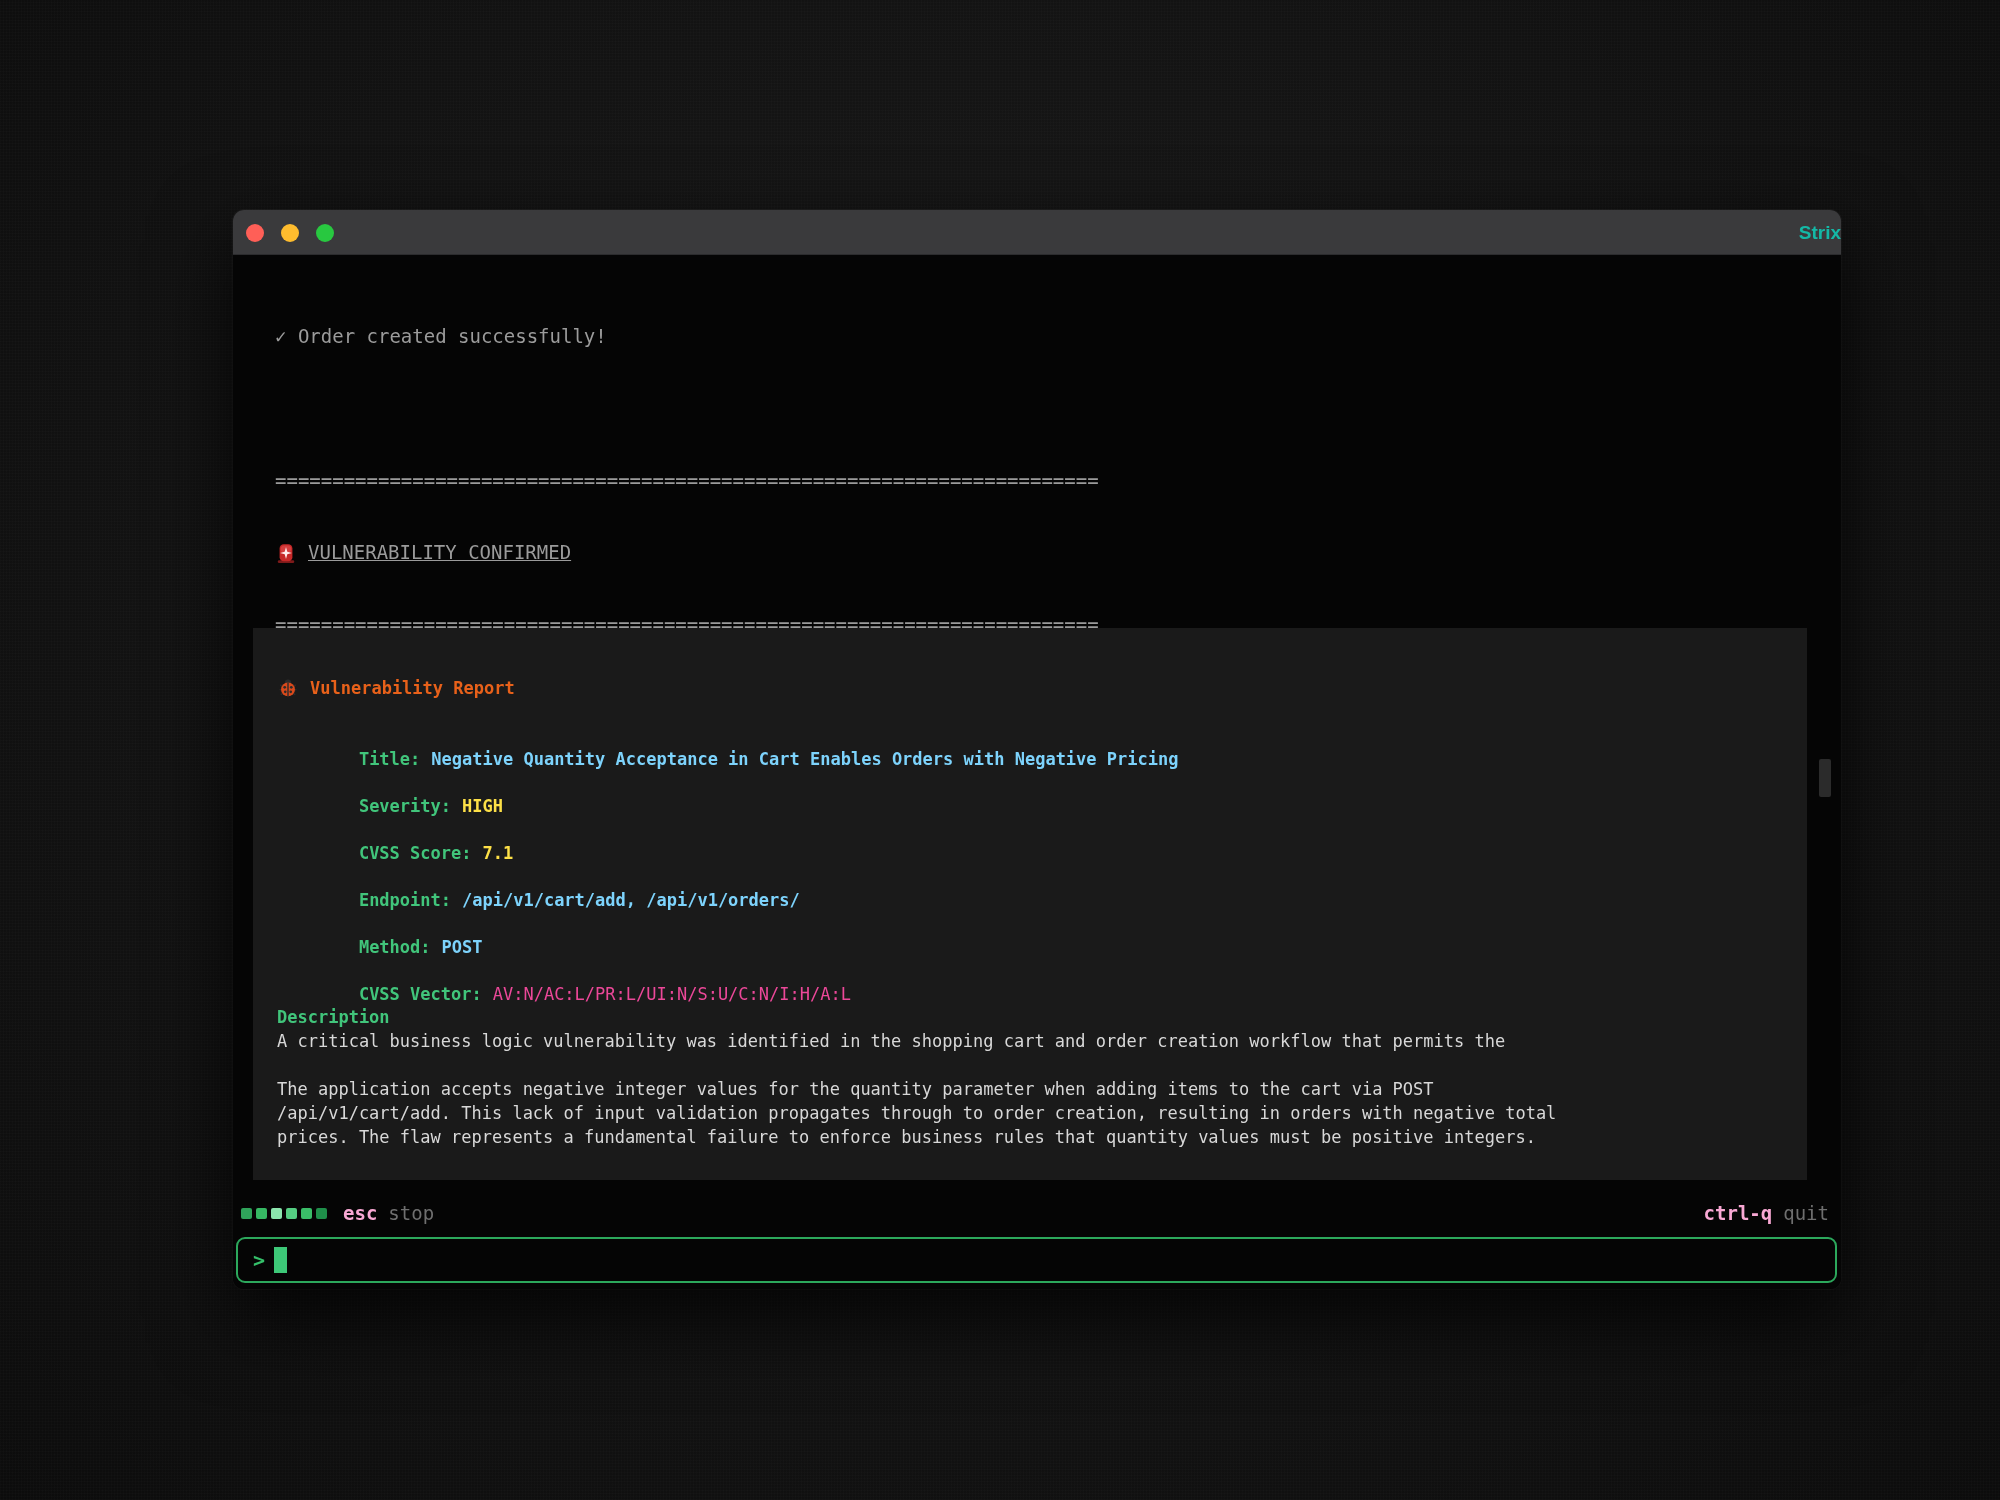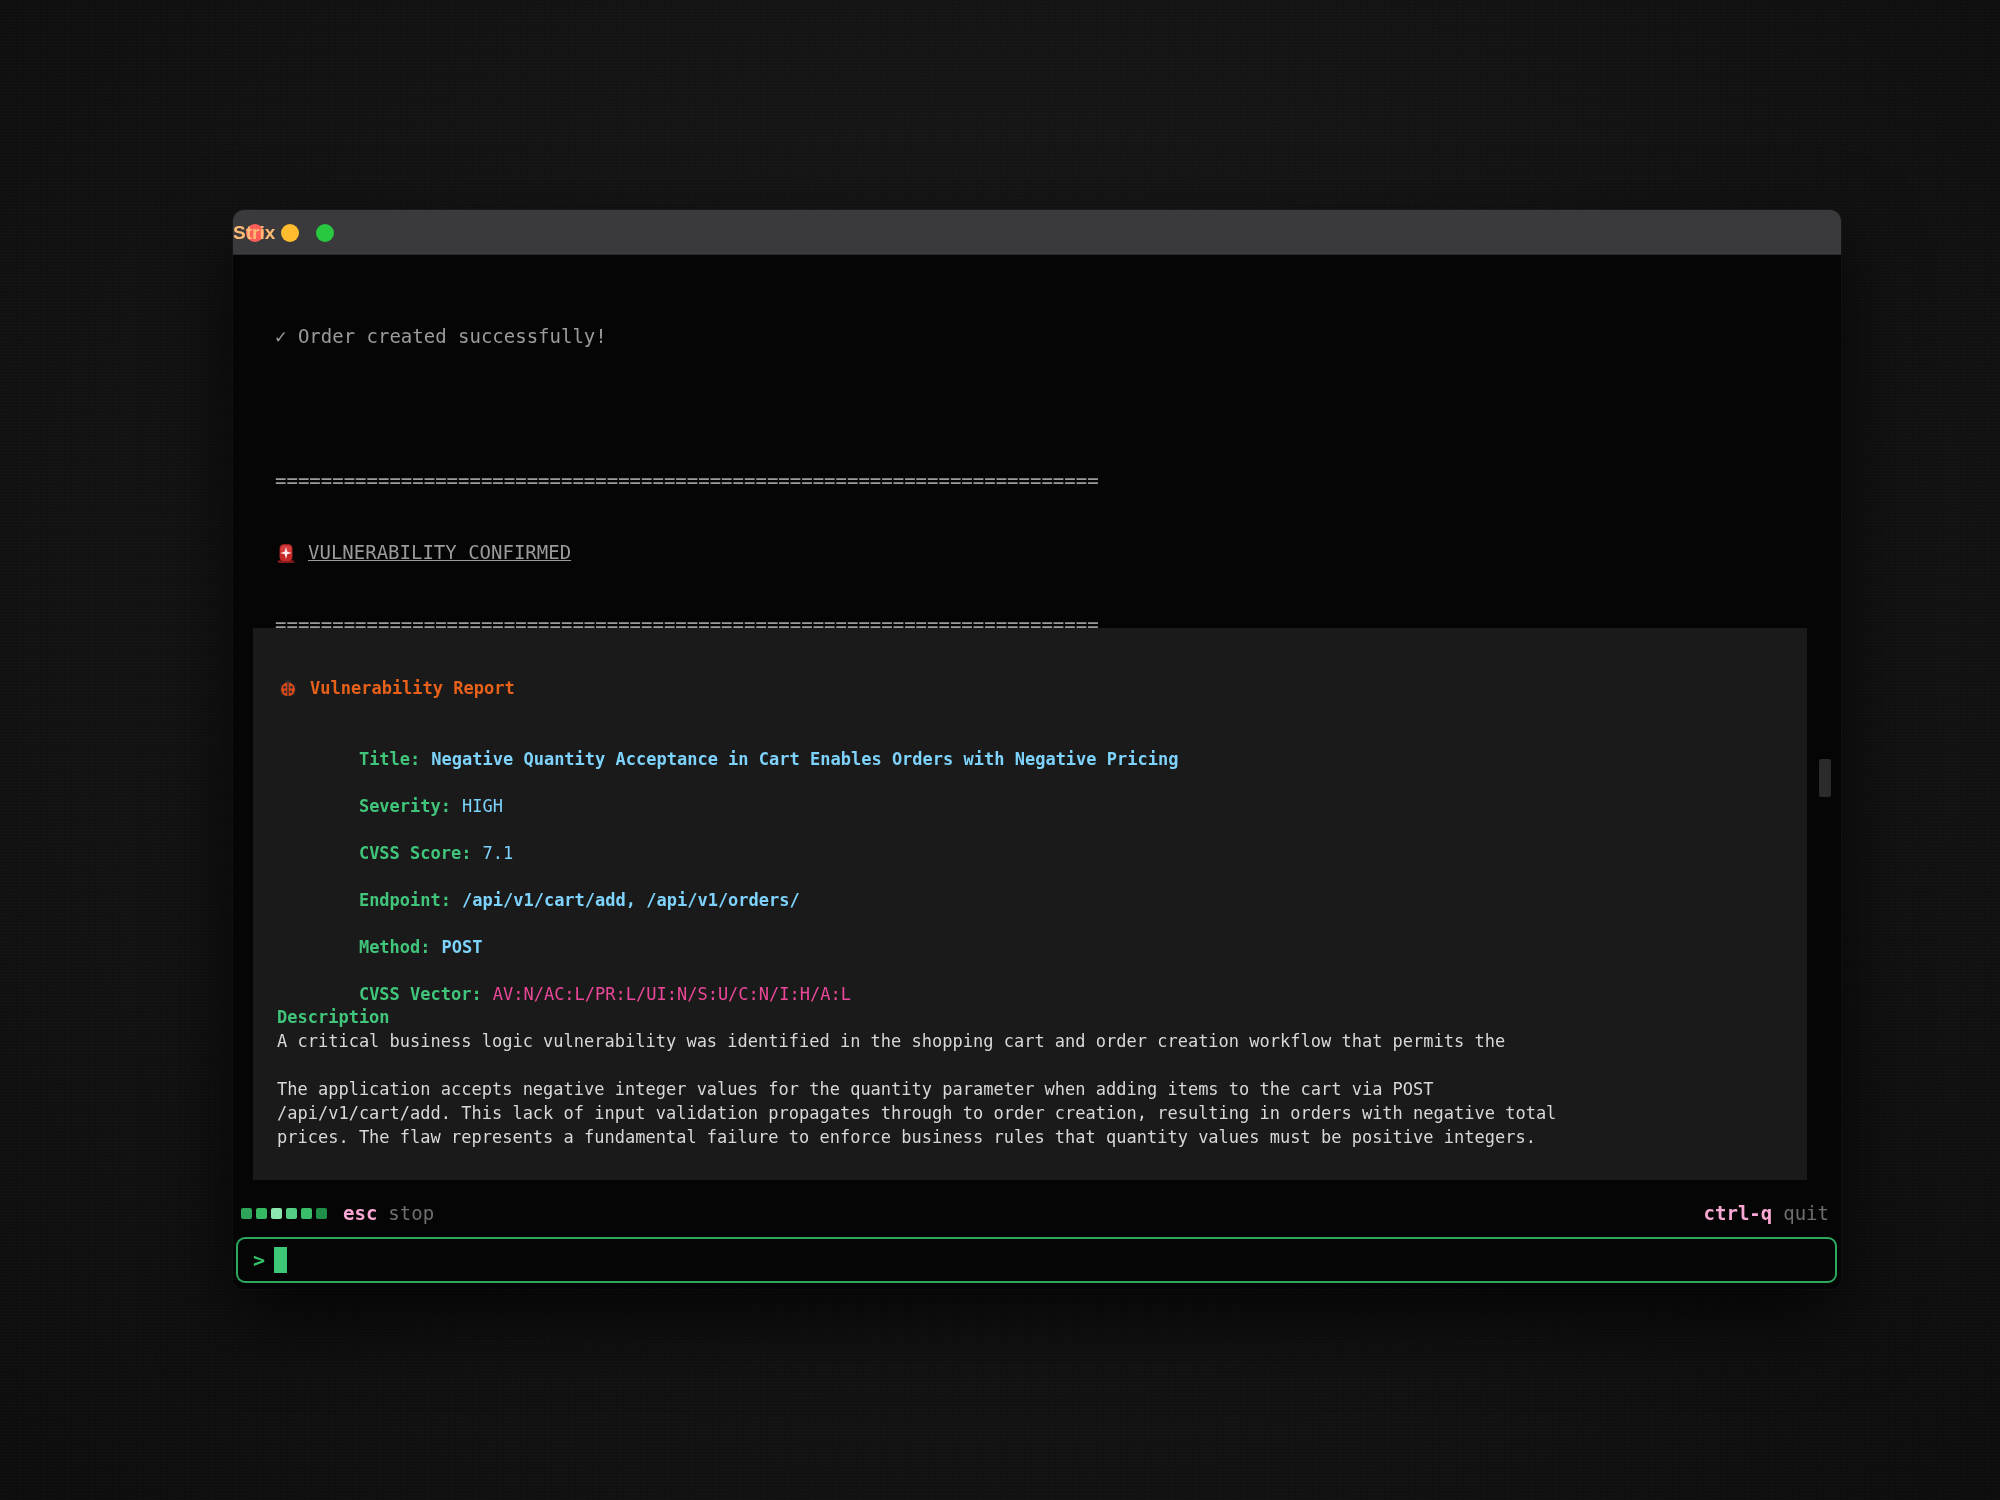--- a/index.html
+++ b/index.html
@@ -25,21 +25,21 @@
   }
   .titlebar {
     position:absolute; top:0; left:0; right:0; height:45px;
     background:#3a3a3c; border-bottom:1px solid #2c2c2e;
     border-radius:11px 11px 0 0;
   }
   .lights { position:absolute; left:13px; top:14px; display:flex; gap:17px; }
   .light { width:18px; height:18px; border-radius:50%; }
   .win-title {
     position:absolute; left:0; right:0; top:0; height:45px; line-height:45px;
-    text-align:left; color:#fdba74;
+    text-align:right; color:#14b8a6;
     font-family:"Liberation Sans", sans-serif; font-weight:bold; font-size:19px;
   }
 
   .content {
     position:absolute; top:45px; left:0; right:0; bottom:0;
     background:#050505; border-radius:0 0 11px 11px; overflow:hidden;
   }
 
   .log {
     position:absolute; left:42px; top:21px;
@@ -53,21 +53,21 @@
     position:absolute; left:20px; top:373px; width:1554px; height:552px;
     background:#1a1a1a; padding:48px 24px 0 24px; overflow:hidden;
     font-size:17px; line-height:24px; color:#d8d8d8;
   }
   .prow { height:24px; margin-bottom:23px; white-space:pre; }
   .report-header { display:flex; align-items:center; }
   .report-header svg { margin-right:11px; }
   .htext { color:#e8611a; font-weight:bold; }
   .lbl { color:#41c57b; font-weight:bold; margin-right:11px; }
   .val { color:#7dd3fc;font-weight:bold; }
-  .orange { color:#7dd3fc; font-weight:normal;text-align:right; }
+  .orange { color:#fde047; font-weight:bold;text-align:right; }
   .muted { color:#ec4899;text-align:center; }
   .desc-line { height:24px; white-space:pre; }
   .gap24 { height:24px; }
 
   .scroll-thumb {
     position:absolute; right:10px; top:549px; width:12px; height:38px;
     background:#2b2b2b; border-radius:2px;
   }
 
   .statusbar {

